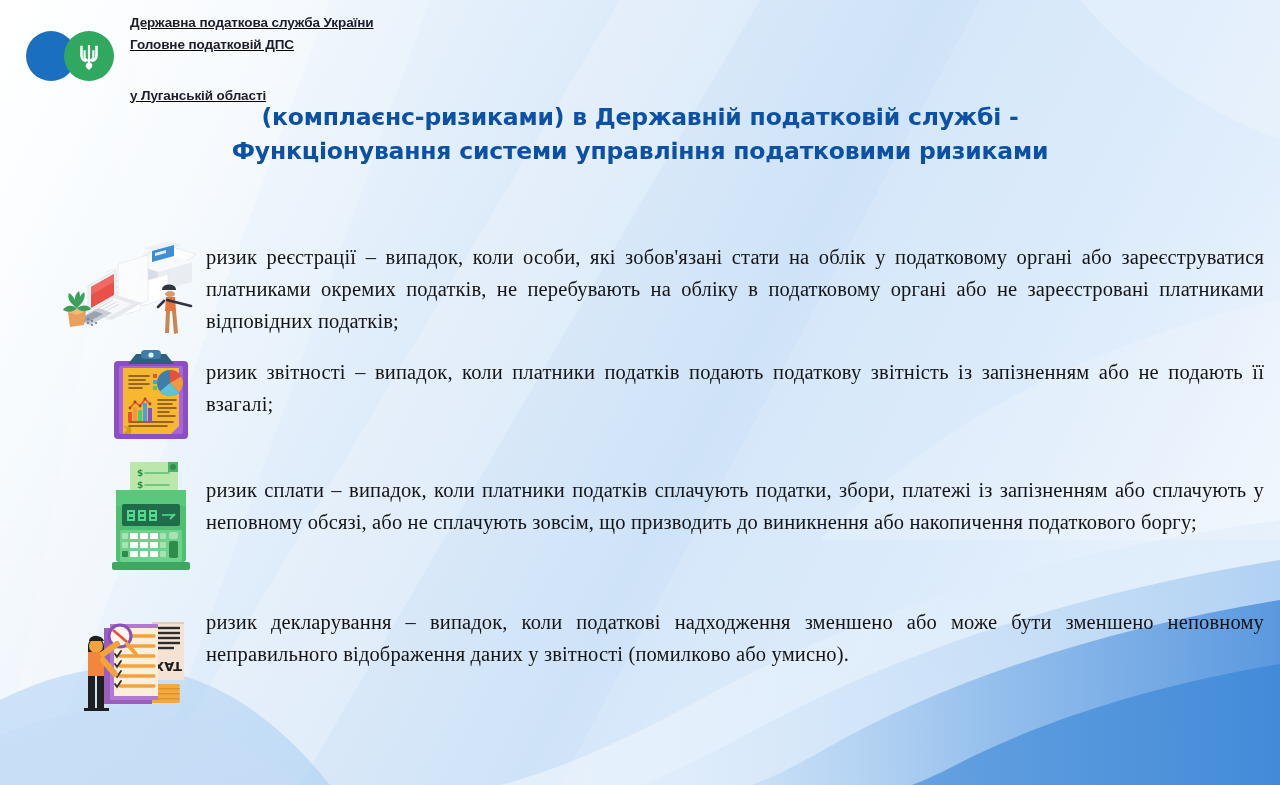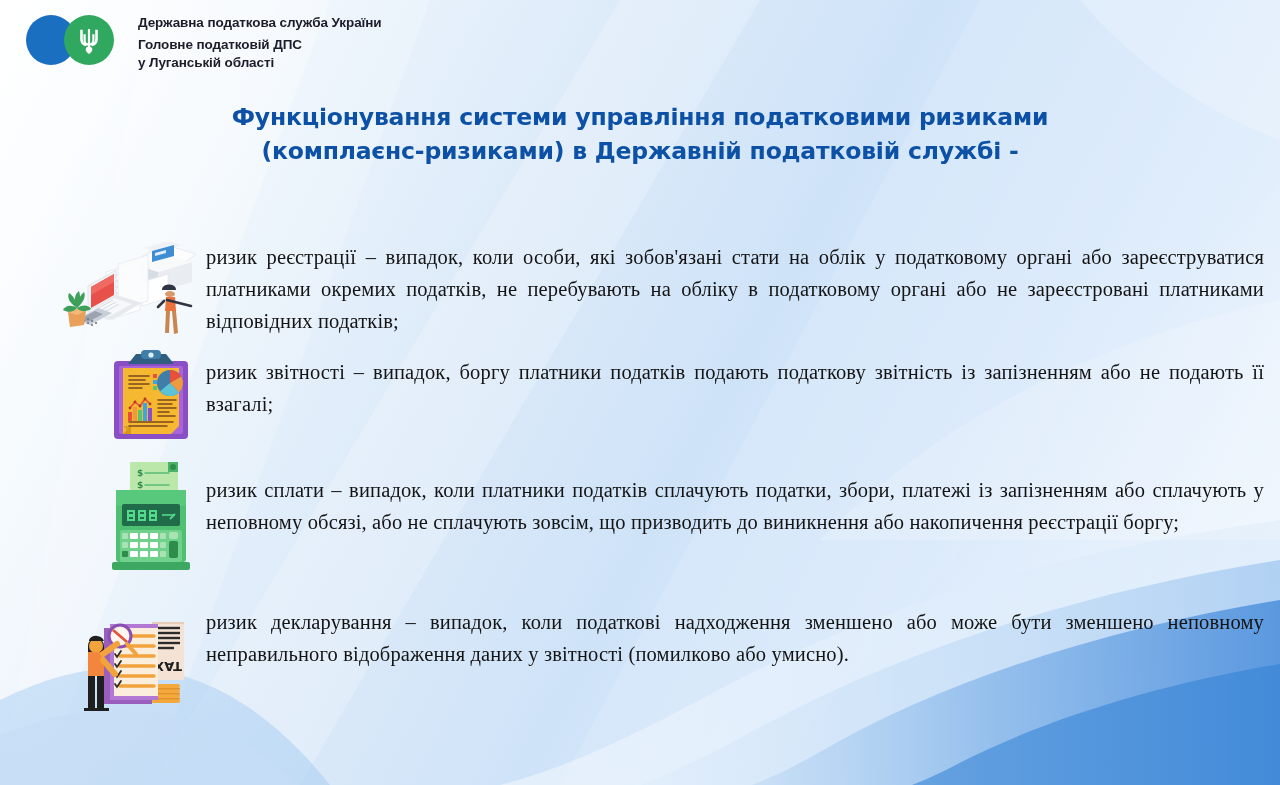--- a/index.html
+++ b/index.html
@@ -35,23 +35,24 @@
   
   .bg-layer { position: absolute; inset: 0; overflow: hidden; pointer-events: none; }
   .bg-layer svg { position: absolute; inset: 0; width: 1280px; height: 785px; display: block; }
 
   
   .header {
     position: absolute;
     left: 26px;
     top: 8px;
     display: flex;
-    align-items: flex-end;
-    gap: 8px;
+    align-items: center;
+    gap: 0;
     z-index: 6;
+    text-decoration: underline;
   }
   .logo-marks {
     position: relative;
     width: 104px;
     height: 62px;
     flex: 0 0 auto;
   }
   .circle-blue {
     position: absolute;
     left: 0; top: 6px;
@@ -79,20 +80,21 @@
     color: #1c1c2b;
     letter-spacing: -0.1px;
     white-space: nowrap;
   }
   .org-line-2, .org-line-3 {
     font-size: 13.5px;
     font-weight: bold;
     color: #1c1c2b;
     letter-spacing: -0.1px;
     white-space: nowrap;
+    margin-top: 33px;
   }
   .org-line-2 { margin-top: 5px; }
 
   
   .title-block {
     position: absolute;
     left: 0; right: 0;
     top: 100px;
     text-align: center;
     z-index: 5;
@@ -226,22 +228,22 @@
       </div>
     </div>
     <div class="header-text">
       <div class="org-line-1">Державна податкова служба України</div>
       <div class="org-line-2">Головне податковій ДПС</div>
       <div class="org-line-3">у Луганській області</div>
     </div>
   </div>
 
   <div class="title-block">
+    <div class="title-line">(комплаєнс-ризиками) в Державній податковій службі -</div>
     <div class="title-line">Функціонування системи управління податковими ризиками</div>
-    <div class="title-line">(комплаєнс-ризиками) в Державній податковій службі -</div>
   </div>
 
   <div class="risks">
 
     <div class="risk-row" id="row-registration">
       <div class="risk-icon">
         <svg class="icon-svg" viewBox="0 0 140 98" aria-hidden="true">
 
           <g fill="#fdfdfe" stroke="#e2e6ec" stroke-width="0.8">
             <path d="M92,6 l34,10 -22,16 -34,-10 Z"></path>
@@ -375,21 +377,21 @@
               <path d="M50,60 h18"></path>
             <path d="M50,64 h11"></path>
               <path d="M50,68 h17"></path>
           </g>
           <g stroke="#7b4a1a" stroke-width="1.5" stroke-linecap="round">
             <path d="M21,74 h44"></path>
               <path d="M21,78 h38"></path>
           </g>
         </svg>
       </div>
-      <div class="risk-text">ризик звітності – випадок, боргу платники податків подають податкову звітність із запізненням або не подають її взагалі;</div>
+      <div class="risk-text">ризик звітності – випадок, коли платники податків подають податкову звітність із запізненням або не подають її взагалі;</div>
     </div>
 
     <div class="risk-row" id="row-payment">
       <div class="risk-icon">
         <svg class="icon-svg" viewBox="0 0 90 124" aria-hidden="true">
 
           <rect x="24" y="10" width="48" height="34" rx="2" fill="#a8e0a0"></rect>
           <rect x="24" y="10" width="48" height="34" rx="2" fill="#bfe8ad" opacity="0.8"></rect>
           <path d="M62,10 h10 v10 h-10 Z" fill="#4bb368"></path>
           <circle cx="67" cy="15" r="3" fill="#2f8d4c"></circle>
@@ -441,21 +443,21 @@
             <rect x="54" y="90" width="6" height="6" rx="1"></rect>
             <rect x="54" y="99" width="6" height="6" rx="1"></rect>
           </g>
           <rect x="16" y="99" width="6" height="6" rx="1" fill="#2f8d4c"></rect>
           <rect x="63" y="89" width="9" height="17" rx="2" fill="#2f8d4c"></rect>
           <rect x="63" y="80" width="9" height="7" rx="2" fill="#a9e2b3"></rect>
 
           <rect x="6" y="110" width="78" height="8" rx="2" fill="#3da861"></rect>
         </svg>
       </div>
-      <div class="risk-text">ризик сплати – випадок, коли платники податків сплачують податки, збори, платежі із запізненням або сплачують у неповному обсязі, або не сплачують зовсім, що призводить до виникнення або накопичення реєстрації боргу;</div>
+      <div class="risk-text">ризик сплати – випадок, коли платники податків сплачують податки, збори, платежі із запізненням або сплачують у неповному обсязі, або не сплачують зовсім, що призводить до виникнення або накопичення податкового боргу;</div>
     </div>
 
     <div class="risk-row" id="row-declaration">
       <div class="risk-icon">
         <svg class="icon-svg" viewBox="0 0 124 95" aria-hidden="true">
 
           <path d="M76,8 h32 v56 h-32 Z" fill="#f4e2d4"></path>
           <path d="M76,8 h32 l0,-2 -32,0 Z" fill="#e5cdb8"></path>
           <g stroke="#2b2b2b" stroke-width="2.4">
             <path d="M80,12 h24"></path>

